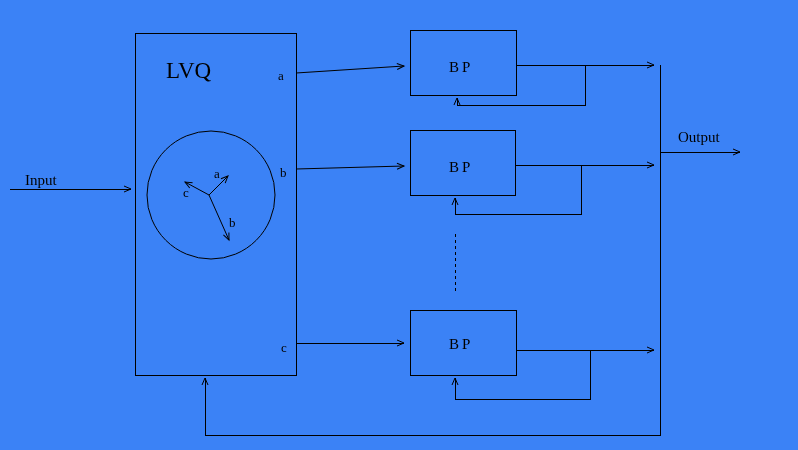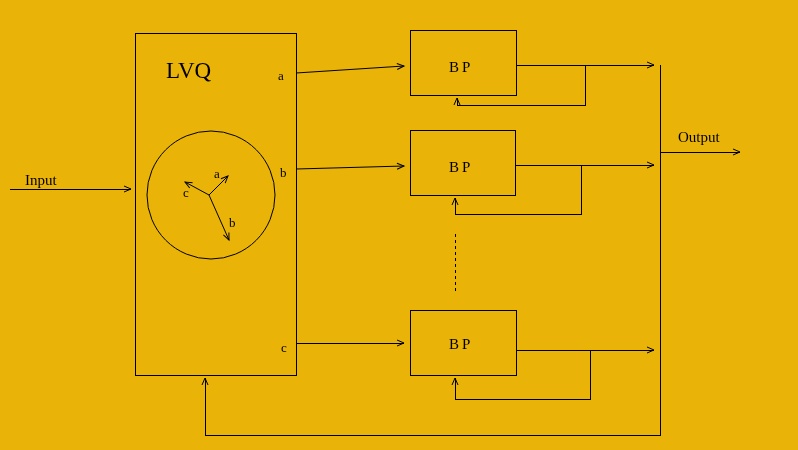--- a/index.html
+++ b/index.html
@@ -7,21 +7,21 @@
     padding: 0;
     background: #ffffff;
     width: 798px;
     height: 450px;
     overflow: hidden;
   }
   .canvas-wrap {
     position: relative;
     width: 798px;
     height: 450px;
-    background: #eab308;
+    background: #3b82f6;
   }
   svg { display: block; }
   .stroke {
     stroke: #000000;
     fill: none;
     stroke-width: 1;
   }
   .crisp { shape-rendering: crispEdges; }
   .dotted { stroke-dasharray: 3,3; }
   text {

